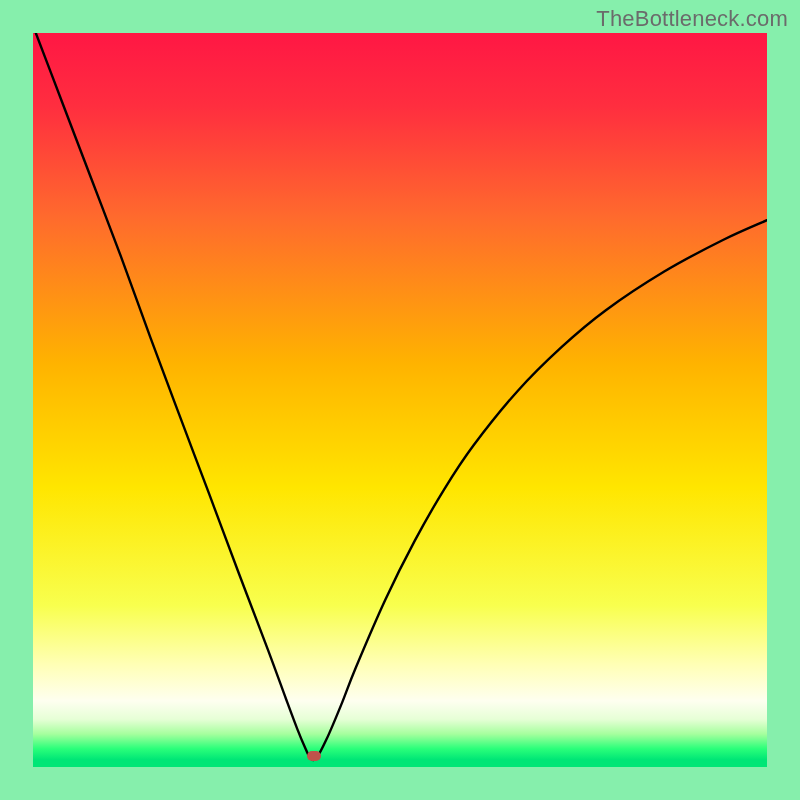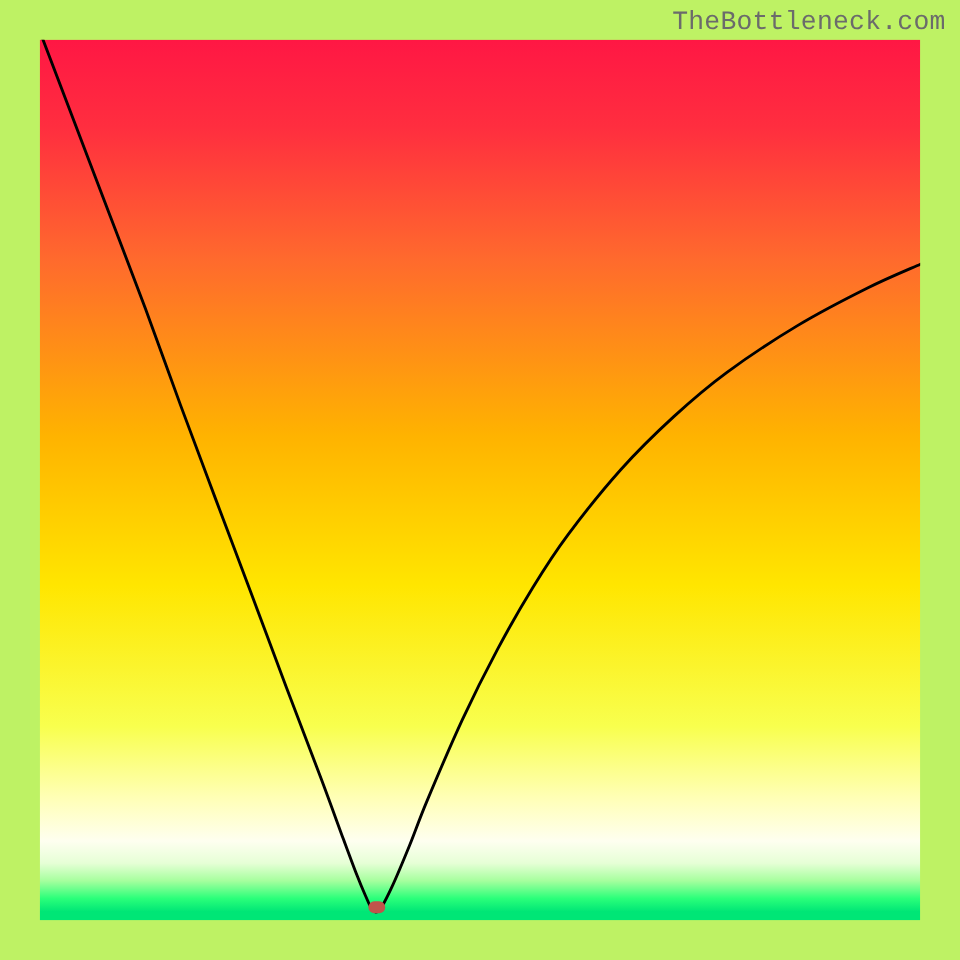--- a/index.html
+++ b/index.html
@@ -8,22 +8,21 @@
     width: 800px;
     height: 800px;
     background: #000000;
     overflow: hidden;
     font-family: Arial, Helvetica, sans-serif;
   }
   .stage {
     position: relative;
     width: 800px;
     height: 800px;
-    background: #bef264;
-    font-family: Liberation Mono, monospace;
+    background: #86efac;
   }
   .plot-area {
     position: absolute;
     left: 33px;
     top: 33px;
     width: 734px;
     height: 734px;
     overflow: hidden;
   }
   .gradient-bg {

